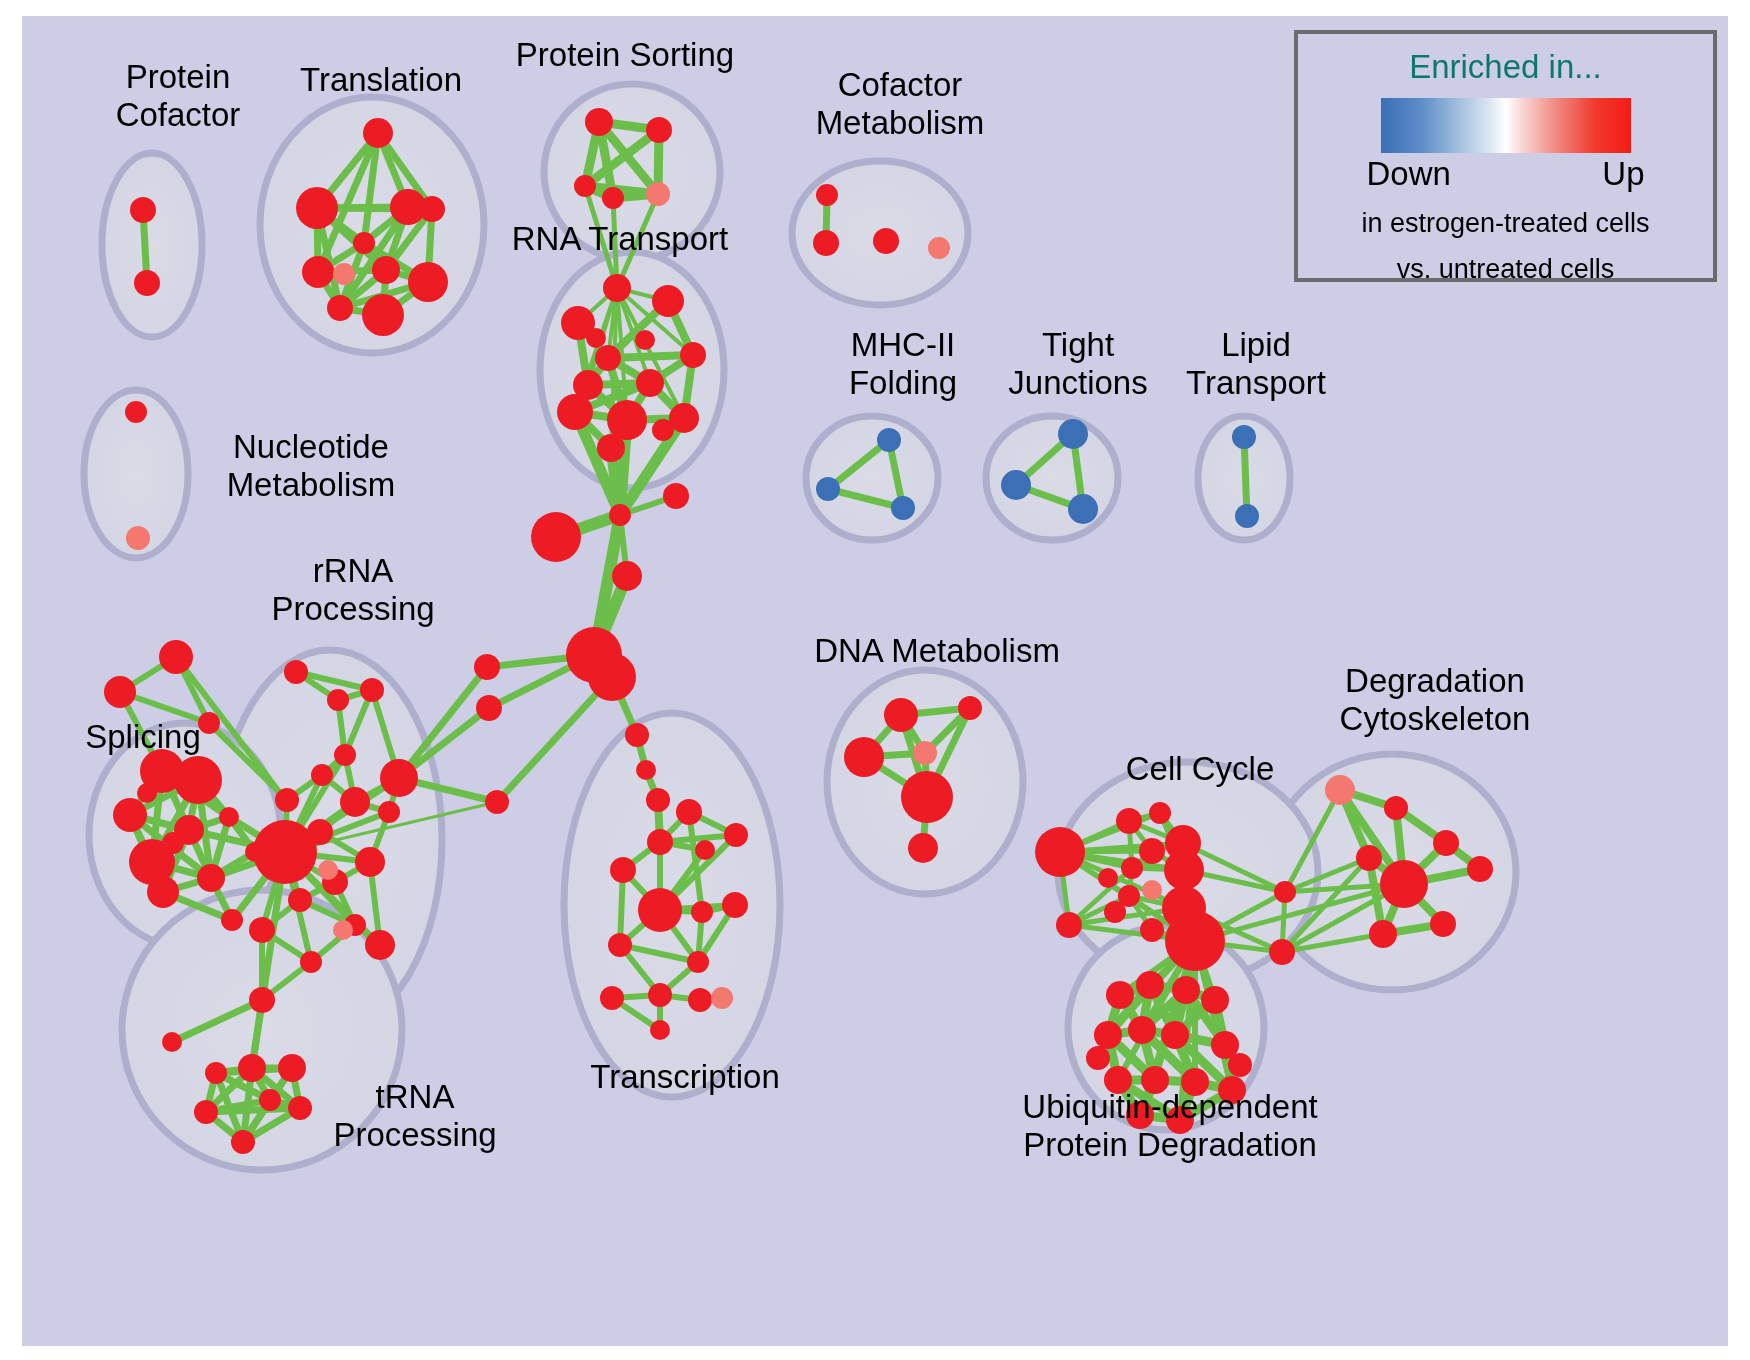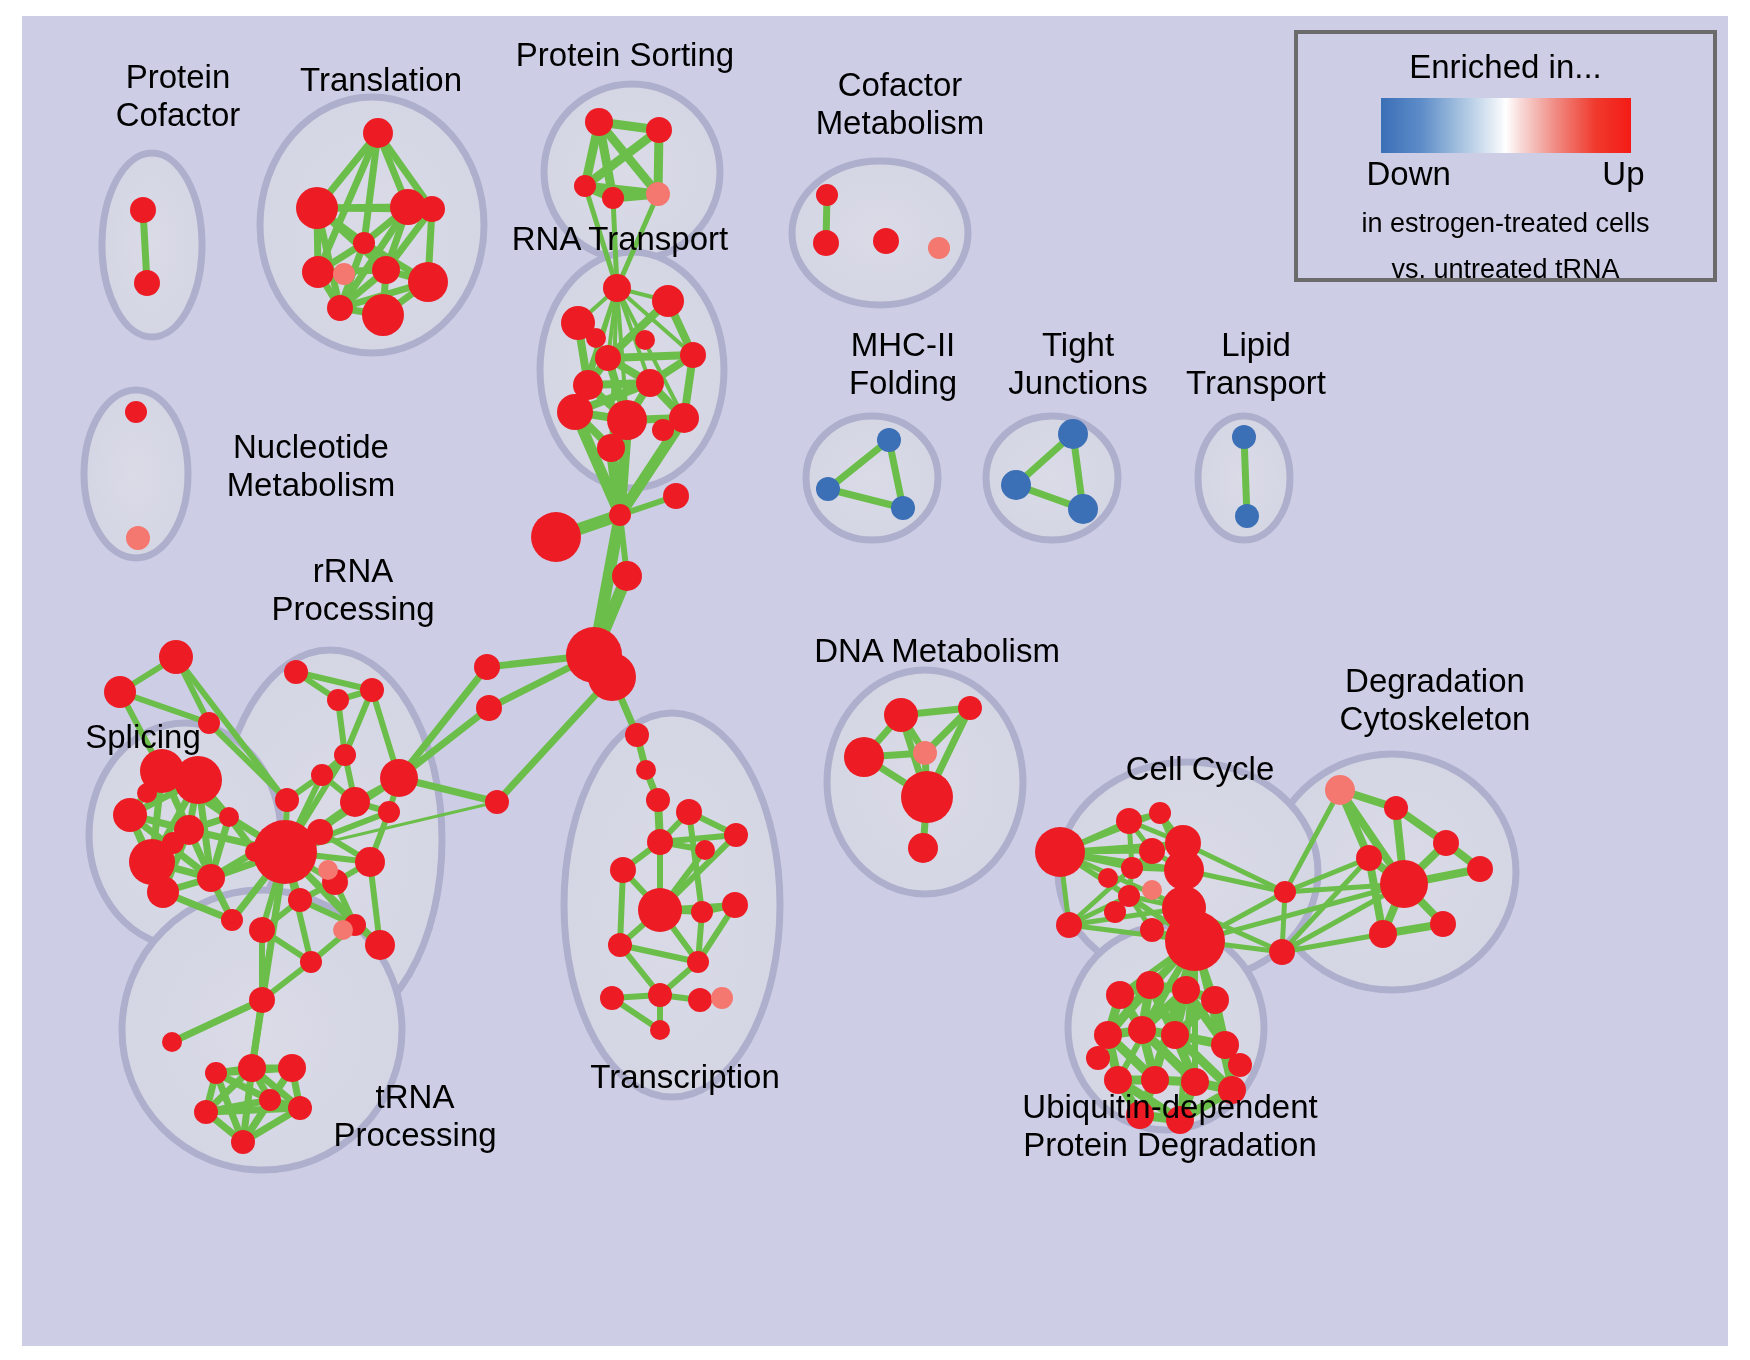--- a/index.html
+++ b/index.html
@@ -2,21 +2,21 @@
 <html><head>
 <meta charset="utf-8">
 <style>
   html,body{margin:0;padding:0;background:#ffffff;}
   body{font-family:"Liberation Sans", sans-serif;}
   #stage{position:relative;width:1750px;height:1360px;background:#ffffff;overflow:hidden;}
   #canvasArea{position:absolute;left:22px;top:16px;width:1706px;height:1330px;background:#cdcee6;}
   svg#net{position:absolute;left:0;top:0;width:1750px;height:1360px;}
   .clabel{position:absolute;color:#000;font-size:33px;line-height:38px;text-align:center;white-space:pre-line;font-family:"Liberation Sans", sans-serif;}
   #legend{position:absolute;left:1294px;top:30px;width:423px;height:252px;background:#cdcee6;border:4px solid #6b6b6b;box-sizing:border-box;}
-  #legend .ltitle{text-align:center;font-size:33px;color:#000000;margin-top:14px;}
+  #legend .ltitle{text-align:center;font-size:33px;color:#0f766e;margin-top:14px;}
   #legend .bar{margin:12px auto 0 auto;width:250px;height:55px;
       background:linear-gradient(to right,#3b6fb6 0%,#5d8cc8 16%,#9dbcdd 30%,#dfe9f3 44%,#ffffff 50%,#f7d9d7 56%,#f08a82 70%,#f0392c 86%,#f41b16 100%);}
   #legend .ends{display:flex;justify-content:space-between;width:278px;margin:2px auto 0 auto;font-size:33px;gap:48px;}
   #legend .sub{text-align:center;font-size:27px;line-height:32px;margin-top:14px;}
 </style>
 </head>
 <body>
 
 <div id="stage">
   <div id="canvasArea"></div>
@@ -684,15 +684,15 @@
 Protein Degradation</div>
 
   <div id="legend">
     <div class="ltitle">Enriched in...</div>
     <div class="bar"></div>
     <div class="ends">
       <span>Down</span>
       <span>Up</span>
     </div>
     <div class="sub">in estrogen-treated cells</div>
-    <div class="sub">vs. untreated tRNA</div>
+    <div class="sub">vs. untreated cells</div>
   </div>
 </div>
 
 </body></html>

